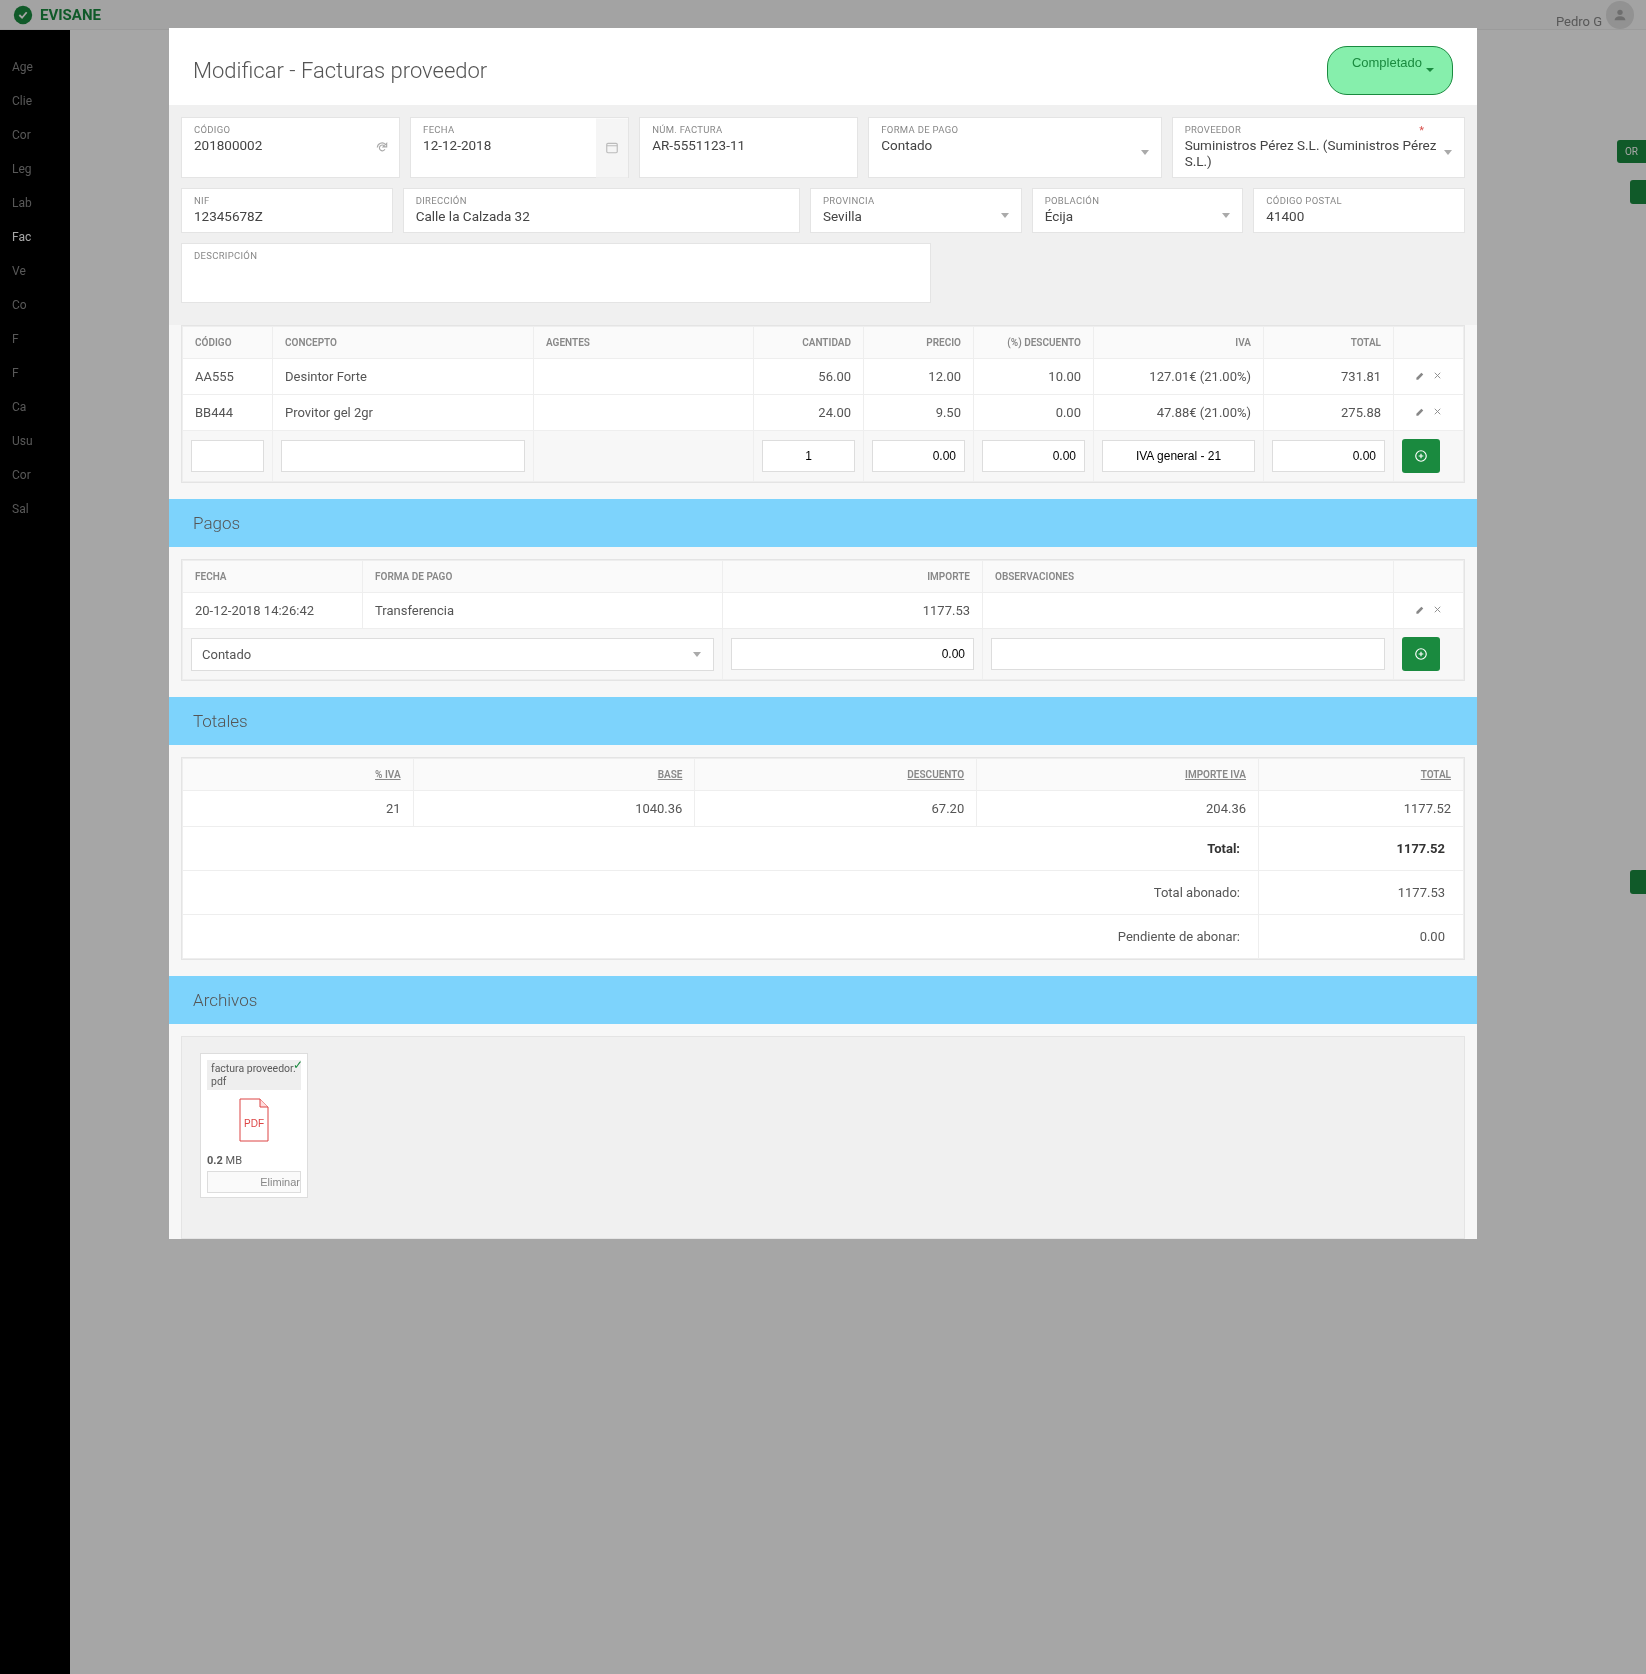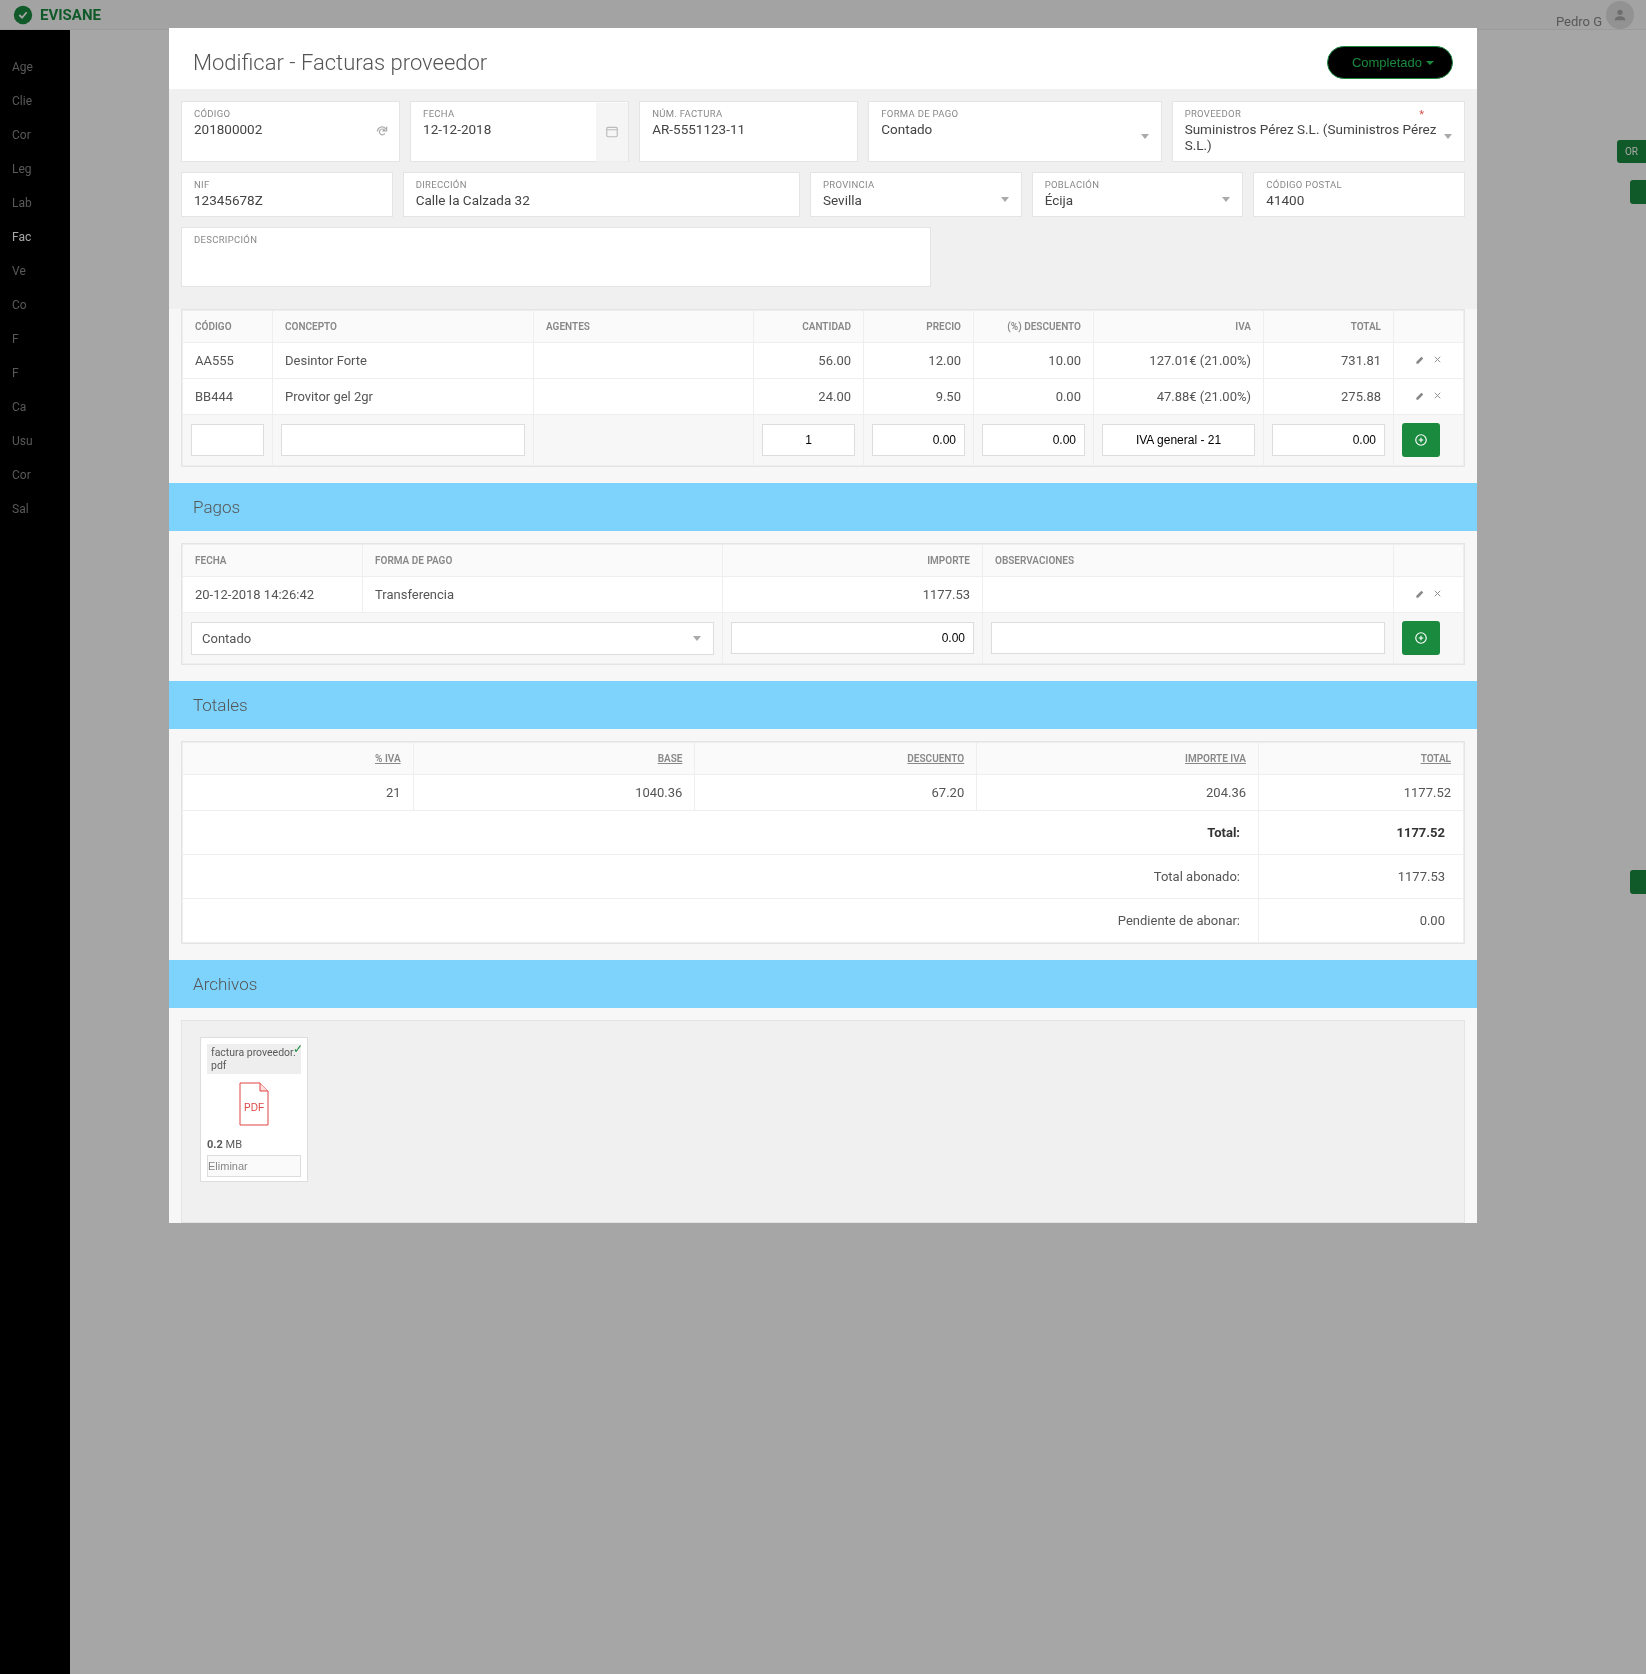--- a/index.html
+++ b/index.html
@@ -103,23 +103,23 @@
   align-items: center;
 }
 .modal-title {
   font-size: 22px;
   font-weight: 300;
   color: #555;
 }
 .status-btn {
   border: 1px solid #1a8a3f;
   color: #1a8a3f;
-  background: #000000;
+  background: #86efac;
   border-radius: 20px;
-  padding: 8px 30px 8px 24px;
+  padding: 8px 30px 24px 24px;
   font-size: 13px;
   position: relative;
   cursor: pointer;
 }
 .status-caret {
   position: absolute;
   right: 18px;
   top: 44%;
   width: 0; height: 0;
   border-left: 4px solid transparent;
@@ -246,21 +246,21 @@
   position:absolute; top:4px; right:4px; color:#1a8a3f; font-size:12px;
 }
 .file-name { background:#eee; padding:2px 4px; margin-bottom:2px; word-break: break-all; font-size:10.5px; }
 .file-thumb {
   height:56px; display:flex; align-items:center; justify-content:center;
   margin-bottom:6px;
 }
 .file-size { font-size:11px; margin-bottom:4px; }
 .file-size strong { font-weight:700; }
 .file-del {
-  display:block; width:100%; text-align:left;
+  display:block; width:100%; text-align:right;
   border:1px solid #ddd; background:#fafafa; color:#888;
   font-size:11px; padding:4px 0; cursor:pointer;
 }
 
 .pago-select {
   width:100%; border:1px solid #ddd; background:#fff; padding:8px 10px; position:relative;
 }
 </style>
 </head>
 <body>

